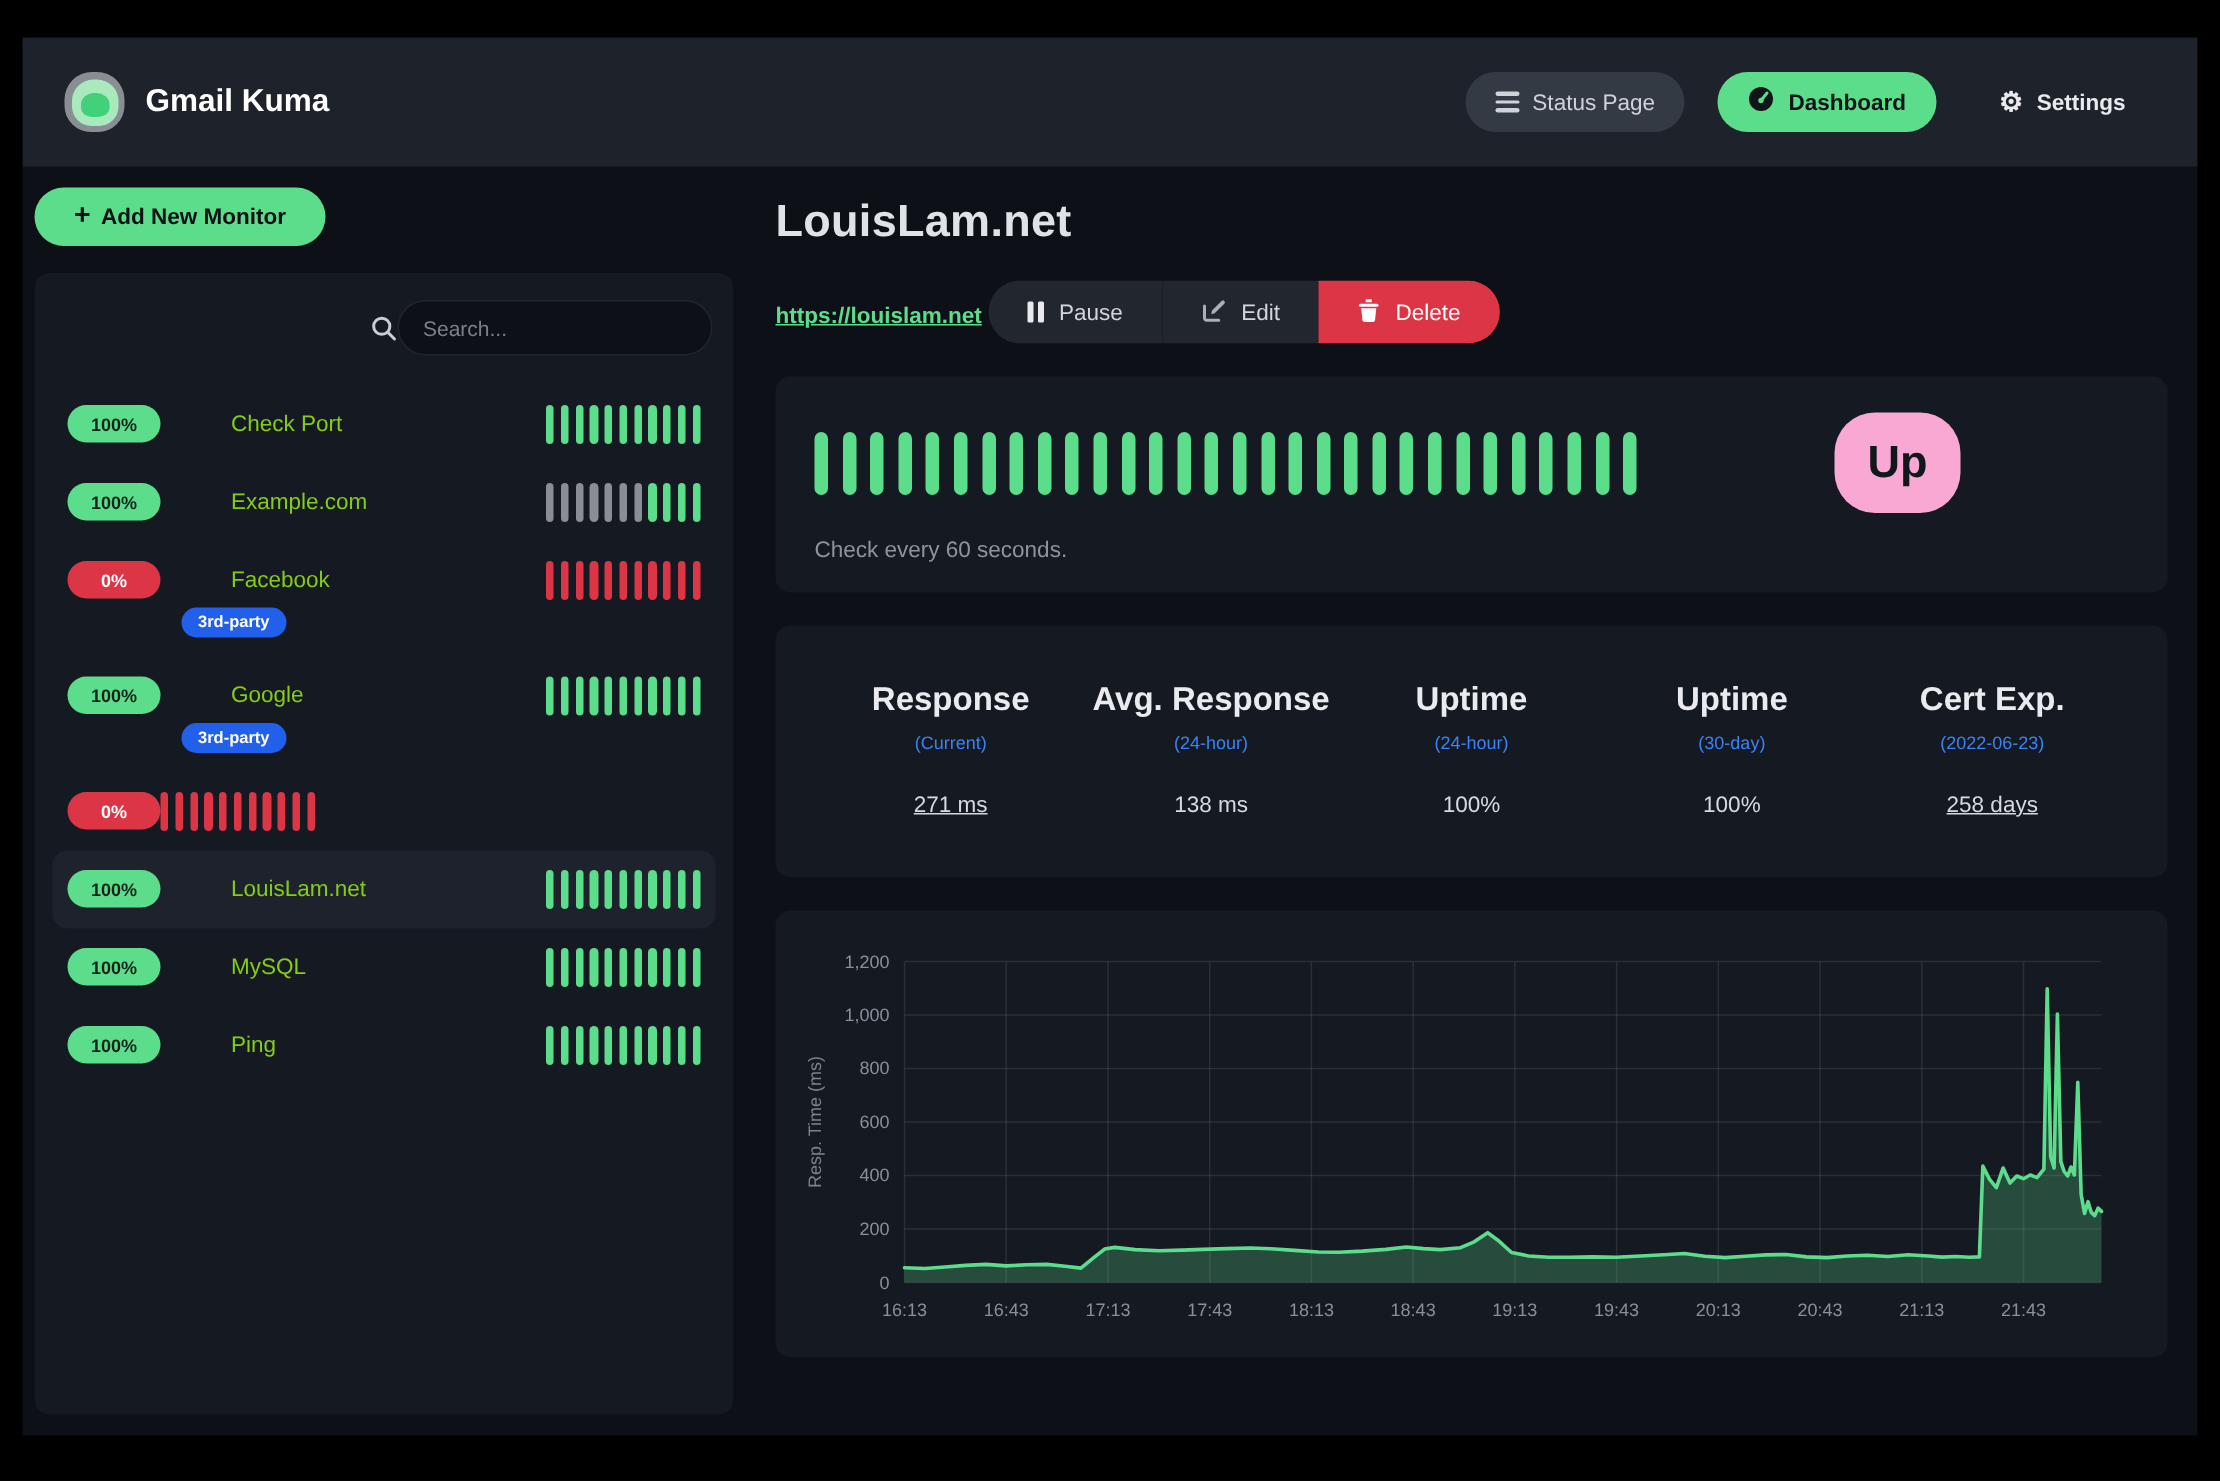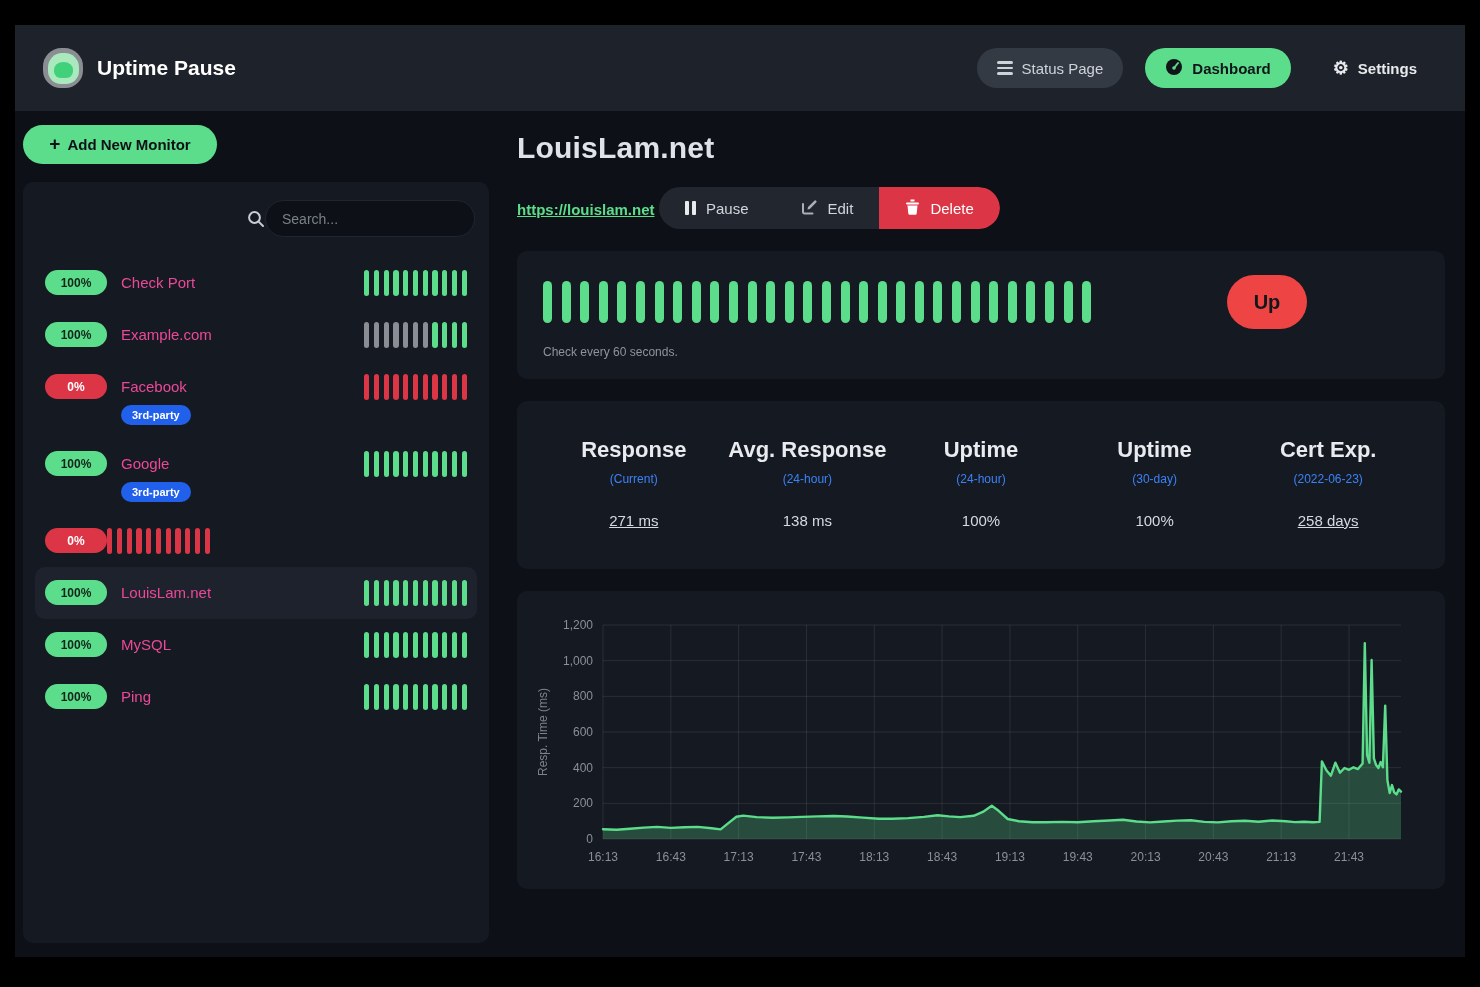--- a/index.html
+++ b/index.html
@@ -48,21 +48,21 @@
   .search-input::placeholder { color:#7b8088; }
 
   .monitor-list { display:flex; flex-direction:column; margin-top:6px; }
   .monitor-row { display:flex; align-items:flex-start; padding:13px 10px; border-radius:10px; cursor:pointer; }
   .monitor-row.selected { background:#1d222c; }
   .m-badge { flex:none; width:62px; height:25px; border-radius:13px; display:flex;
     align-items:center; justify-content:center; font-size:12px; font-weight:bold; }
   .m-badge.up { background:#5cdd8b; color:#13251a; }
   .m-badge.down { background:#dc3545; color:#fff; }
   .m-info { flex:1; margin-left:14px; display:flex; flex-direction:column; gap:6px; }
-  .m-name { color:#ec4899; font-size:15px; line-height:25px; }
+  .m-name { color:#84cc16; font-size:15px; line-height:25px;margin-left:33px; }
   .m-tag { align-self:flex-start; font-size:11px; font-weight:bold; color:#fff;
     padding:3px 11px; border-radius:11px; line-height:14px; }
   .m-beats { flex:none; display:flex; gap:4.6px; align-items:center; margin-top:0; }
   .m-beats .beat { width:5.2px; height:26px; border-radius:3px; }
 
   
   .main { flex:1; padding:6px 20px 0 28px; overflow:hidden; }
   .monitor-title { color:#dfe3e8; font-size:30px; font-weight:bold; letter-spacing:0.2px; }
   .monitor-url { display:inline-block; margin-top:12px; color:#5cdd8b; font-size:15px;
     font-weight:bold; text-decoration:underline; }
@@ -72,24 +72,24 @@
     font-family:"Liberation Sans", sans-serif; }
   .group-btn.delete { background:#dc3545; color:#fff; border-radius:0 21px 21px 0; }
   .pause-bars { display:flex; gap:3px; }
   .pause-bars i { display:block; width:4px; height:14px; background:#e8eaee; border-radius:1px; }
 
   .card { background:#151a22; border-radius:10px; margin-top:22px; }
   .hb-card { padding:24px 26px 20px; }
   .hb-top { display:flex; align-items:center; justify-content:space-between; }
   .big-beats { display:flex; gap:9.6px; }
   .big-beats .beat { width:9px; height:42px; border-radius:4.5px; background:#5cdd8b; }
-  .up-badge { min-width:80px; height:54px; background:#ef4444; border-radius:27px;
+  .up-badge { min-width:80px; height:67px; background:#f9a8d4; border-radius:27px;
     display:flex; align-items:center; justify-content:center; color:#11181c;
-    font-size:20px; font-weight:bold; padding:0 22px; margin-right:112px; }
-  .check-text { margin-top:16px; color:#8f949c; font-size:12px; }
+    font-size:30px; font-weight:bold; padding:0 22px; margin-right:112px; }
+  .check-text { margin-top:16px; color:#8f949c; font-size:15px; }
 
   .stats-card { display:flex; align-items:center; padding:36px 30px 40px; }
   .stat-col { flex:1; text-align:center; }
   .stat-title { color:#e9ebef; font-size:22px; font-weight:bold; }
   .stat-sub { color:#3b82f6; font-size:12px; margin-top:9px; }
   .stat-val { color:#d6dae0; font-size:15px; margin-top:26px; }
   .stat-val.u { text-decoration:underline; }
 
   .chart-card { padding:18px 14px 8px; }
   .chart-card svg { display:block; width:100%; }
@@ -99,21 +99,21 @@
 
 <div class="app">
 
   <div class="navbar">
     <div class="brand">
       <div class="logo">
         <div class="mid">
             <div class="core"></div>
           </div>
       </div>
-      <span class="brand-name">Uptime Pause</span>
+      <span class="brand-name">Gmail Kuma</span>
     </div>
     <div class="nav-right">
       <button class="pill-btn status-page-btn">
         <span class="hamburger">
             <span></span>
             <span></span>
             <span></span>
           </span>
         <span>Status Page</span>
       </button>

